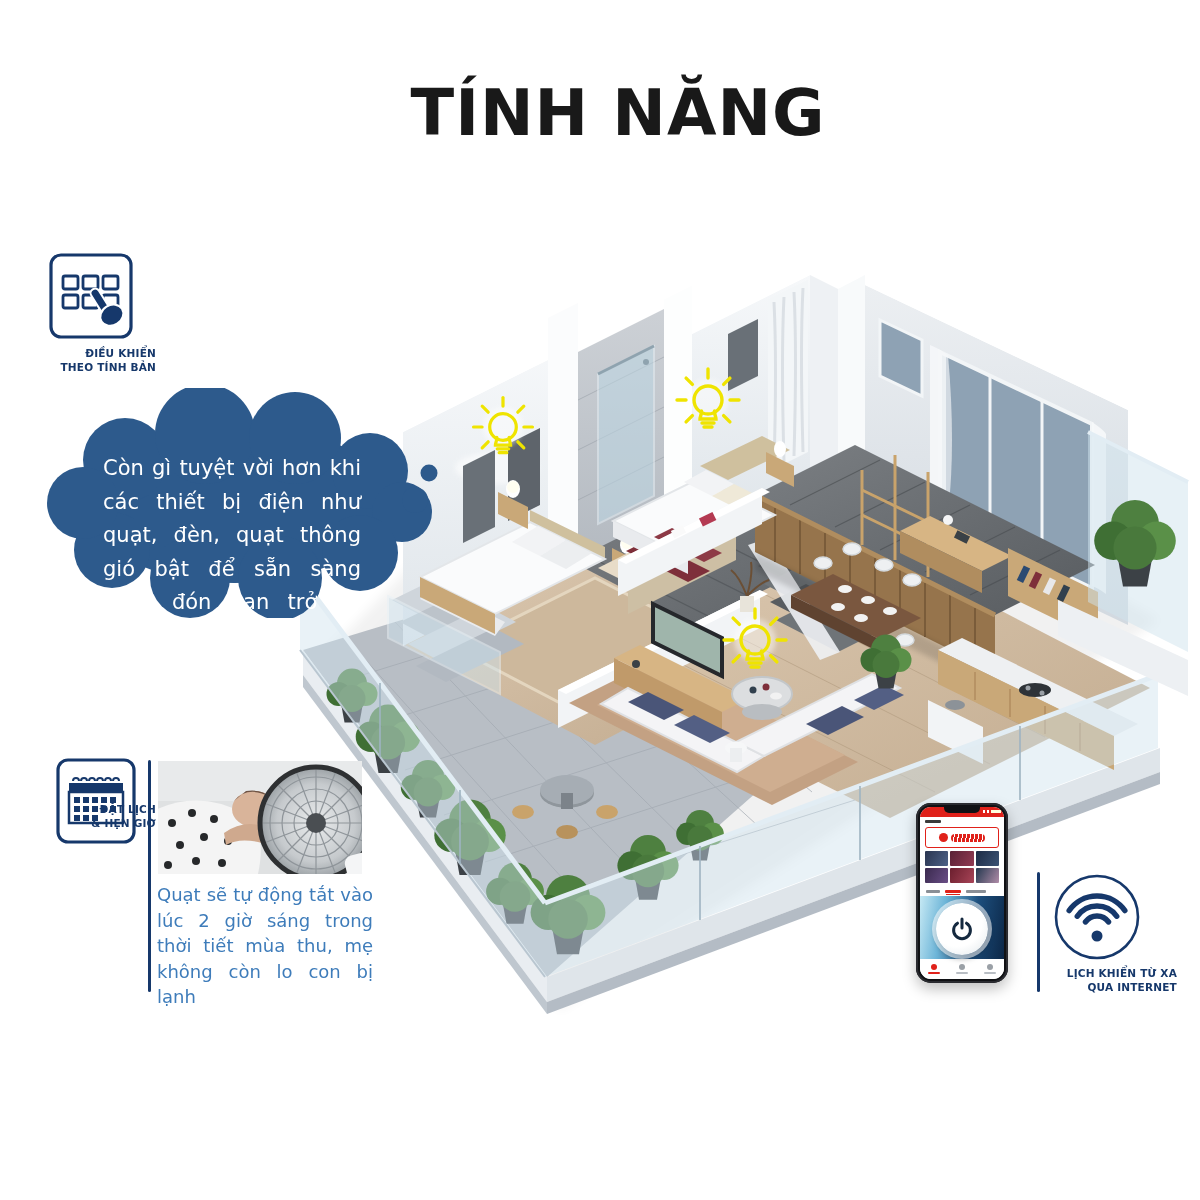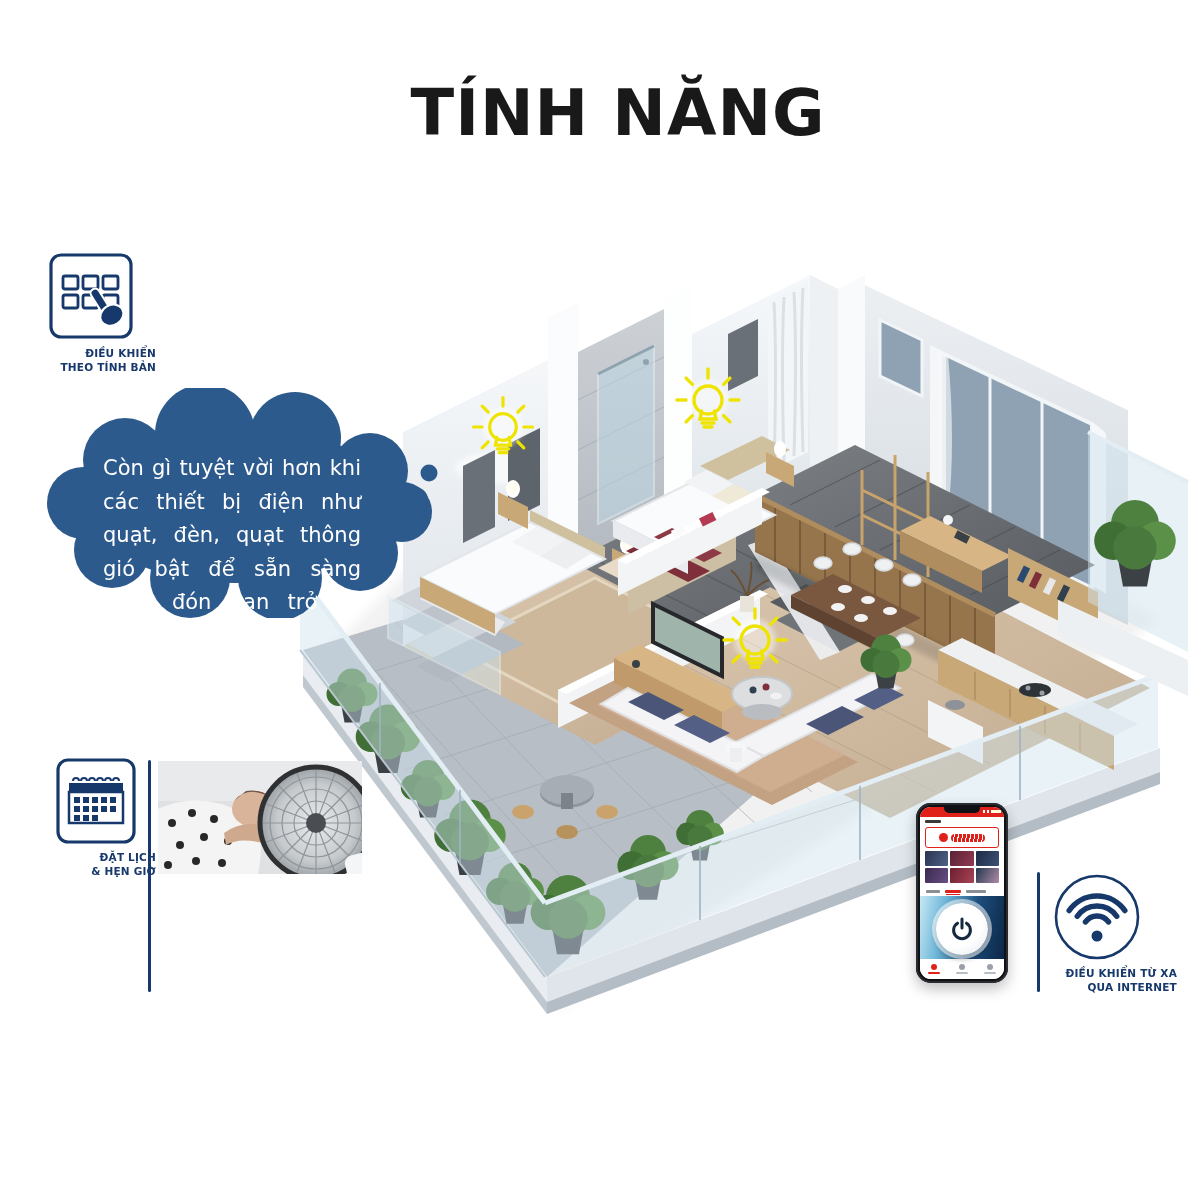--- a/index.html
+++ b/index.html
@@ -496,21 +496,21 @@
       <rect x="19" y="49" width="6" height="6"></rect>
         <rect x="28" y="49" width="6" height="6"></rect>
       <rect x="37" y="49" width="6" height="6"></rect>
         <rect x="46" y="49" width="6" height="6"></rect>
       <rect x="55" y="49" width="6" height="6"></rect>
       <rect x="19" y="58" width="6" height="6"></rect>
         <rect x="28" y="58" width="6" height="6"></rect>
       <rect x="37" y="58" width="6" height="6"></rect>
     </g>
   </svg>
-  <div class="abs feat-label" style="left:36px;top:850px;width:120px">
+  <div class="abs feat-label" style="left:36px;top:802px;width:120px">
     <span>ĐẶT LỊCH</span><br>
     <span>&amp; HẸN GIỜ</span>
   </div>
 
   <div class="abs vline" style="left:148px;top:760px;height:232px"></div>
 
   <svg class="abs" style="left:158px;top:761px" width="204" height="113" viewBox="0 0 204 113">
     <defs>
       <clipPath id="photoClip">
           <rect x="0" y="0" width="204" height="113"></rect>
@@ -557,20 +557,21 @@
             <circle r="34" fill="none"></circle>
             <circle r="22" fill="none"></circle>
         </g>
         <circle r="56" fill="none" stroke="#2e3032" stroke-width="5"></circle>
         <circle r="10" fill="#4a4e52"></circle>
         <rect x="18" y="40" width="26" height="80" rx="8" fill="#f4f5f6" transform="rotate(-14)"></rect>
       </g>
     </g>
   </svg>
 
+  <p class="abs caption" style="margin:0">Quạt sẽ tự động tắt vào lúc 2 giờ sáng trong thời tiết mùa thu, mẹ không còn lo con bị lạnh</p>
 
   <div class="abs phone">
     <div class="screen">
       <div class="p-status">
         <div class="p-dots"></div>
         <div class="p-notch"></div>
       </div>
       <div class="p-row1">
           <span></span>
         </div>
@@ -621,17 +622,17 @@
   <svg class="abs" style="left:1052px;top:872px" width="90" height="90" viewBox="0 0 90 90">
     <circle cx="45" cy="45" r="41" fill="#fff" stroke="#16386b" stroke-width="2.6"></circle>
     <g stroke="#16386b" stroke-width="5.5" stroke-linecap="round" fill="none">
       <path d="M17.2,38.5 A34,34 0 0 1 72.8,38.5"></path>
       <path d="M25.3,44.2 A24,24 0 0 1 64.7,44.2"></path>
       <path d="M33.5,49.9 A14,14 0 0 1 56.5,49.9"></path>
     </g>
     <circle cx="45" cy="64" r="5.5" fill="#16386b"></circle>
   </svg>
   <div class="abs feat-label" style="left:1017px;top:966px;width:160px">
-    <span>ĐIỀU KHIỂN TỪ XA</span><br>
+    <span>LỊCH KHIỂN TỪ XA</span><br>
     <span>QUA INTERNET</span>
   </div>
 
 </div>
 
 </body></html>

